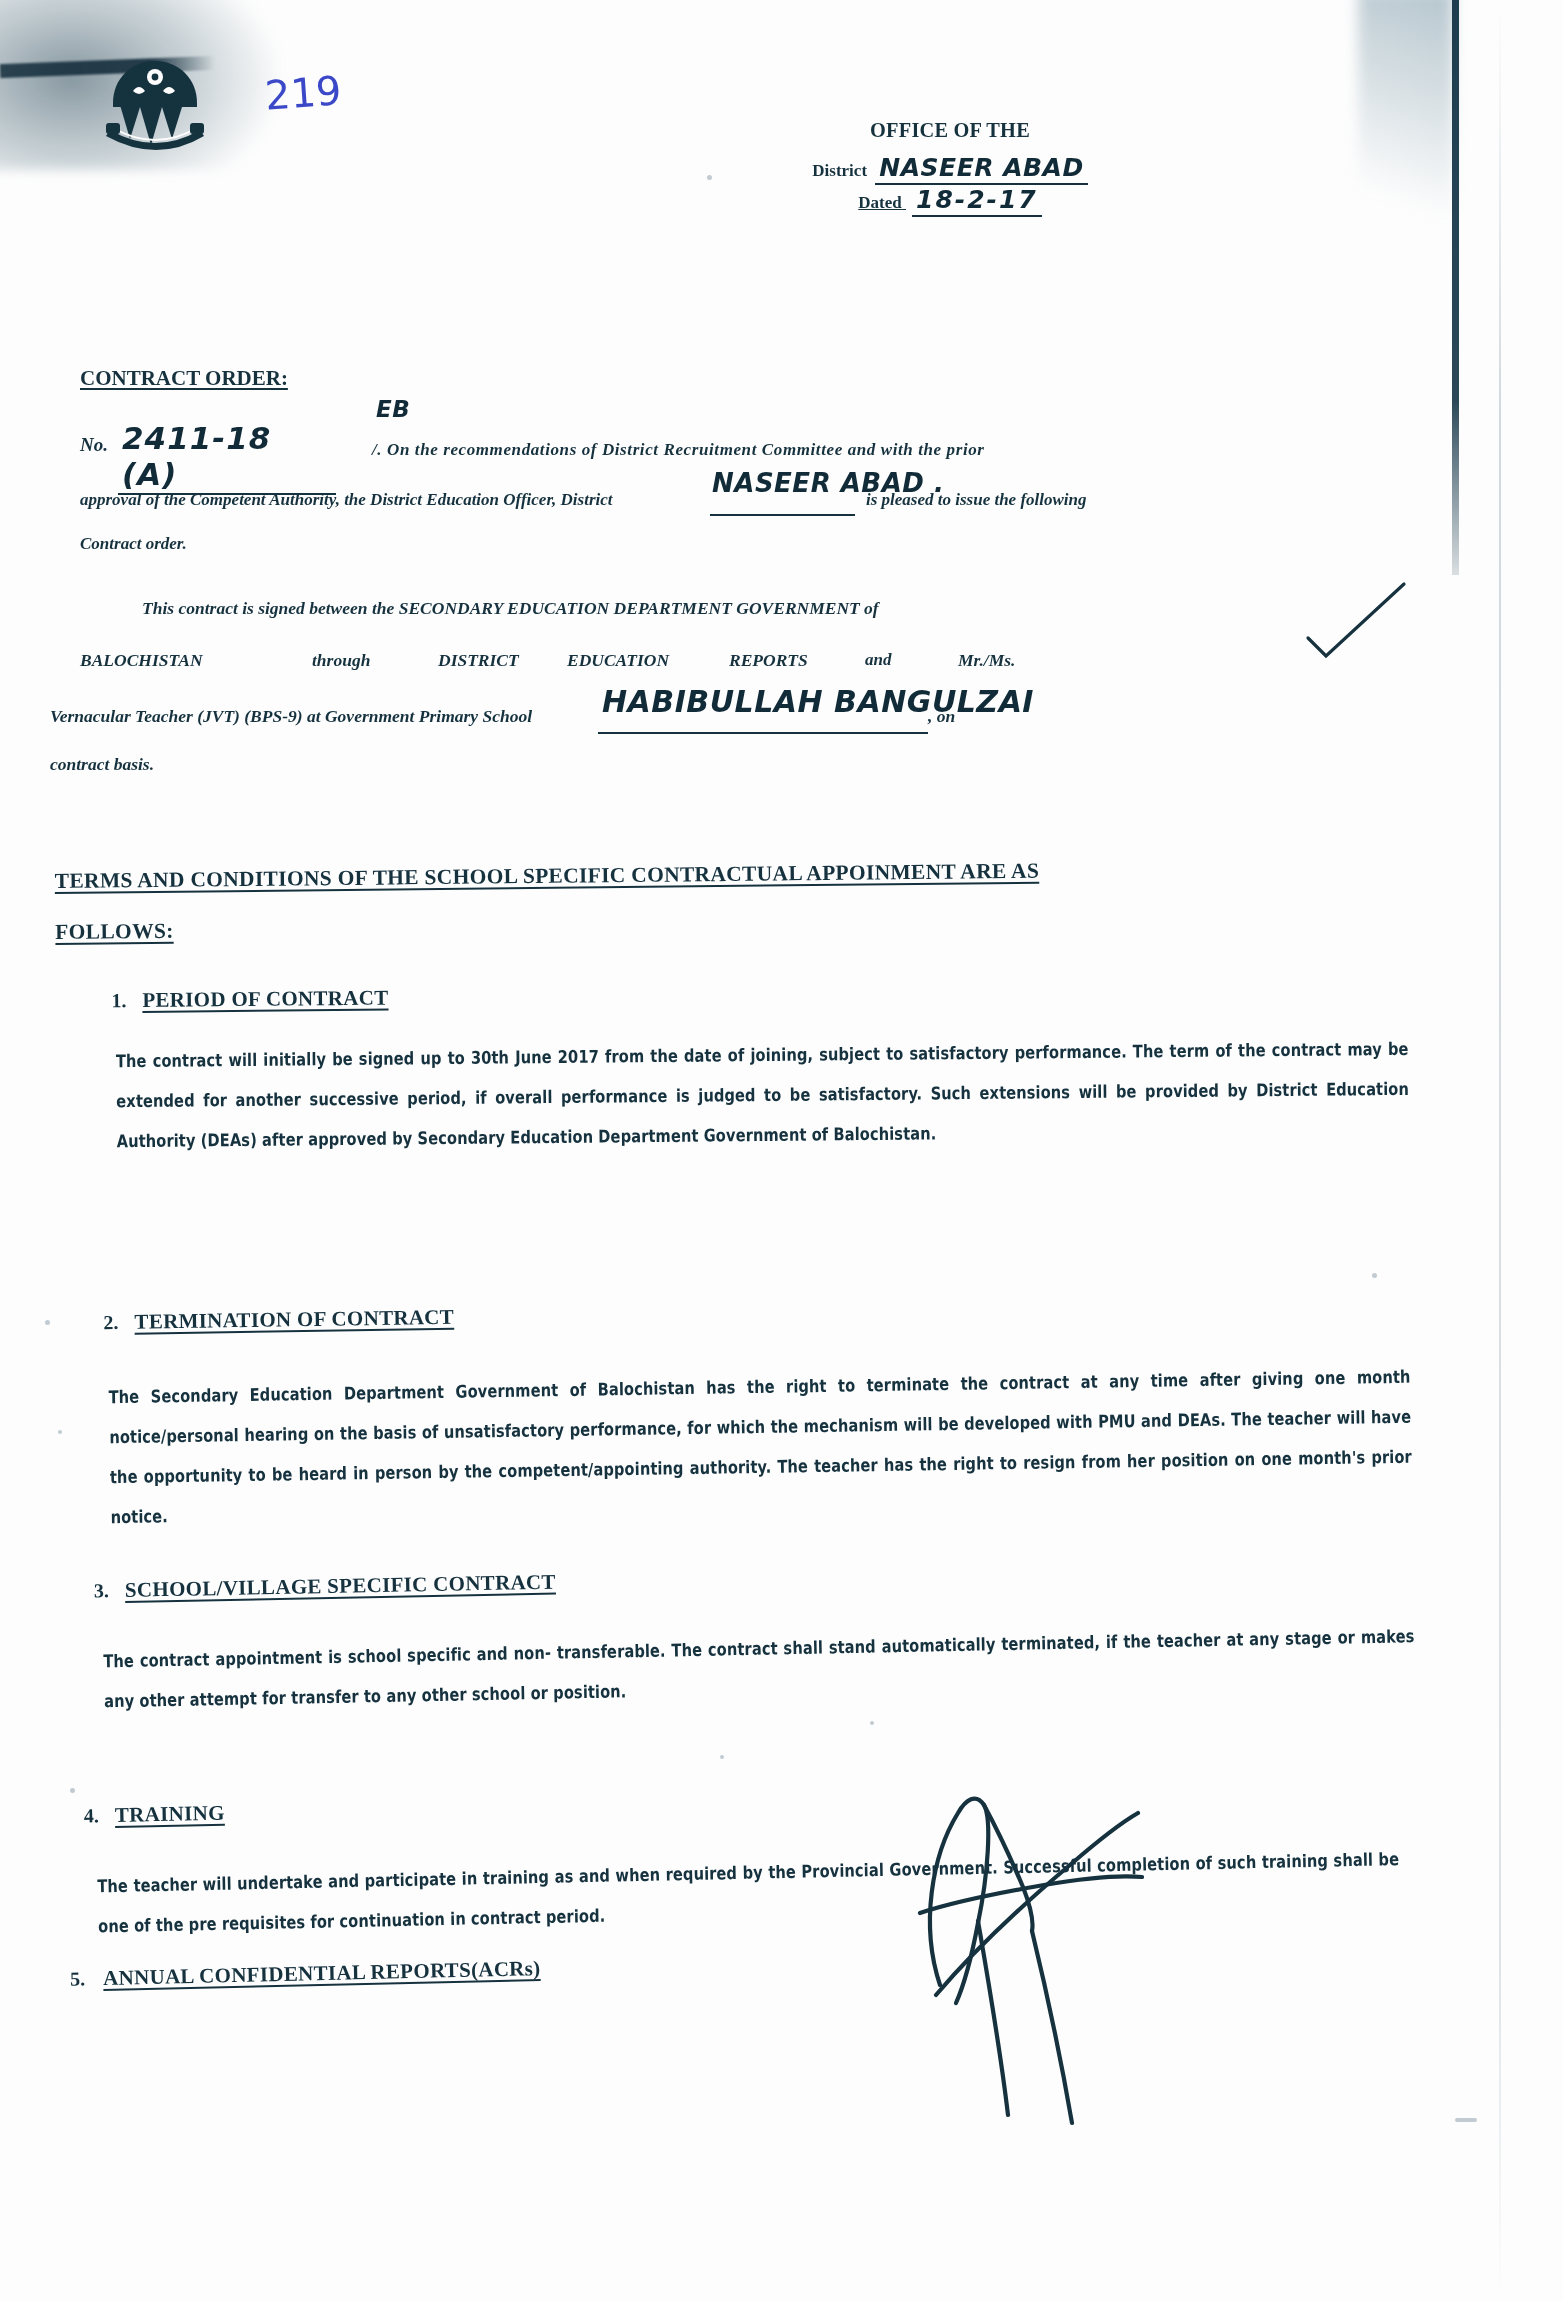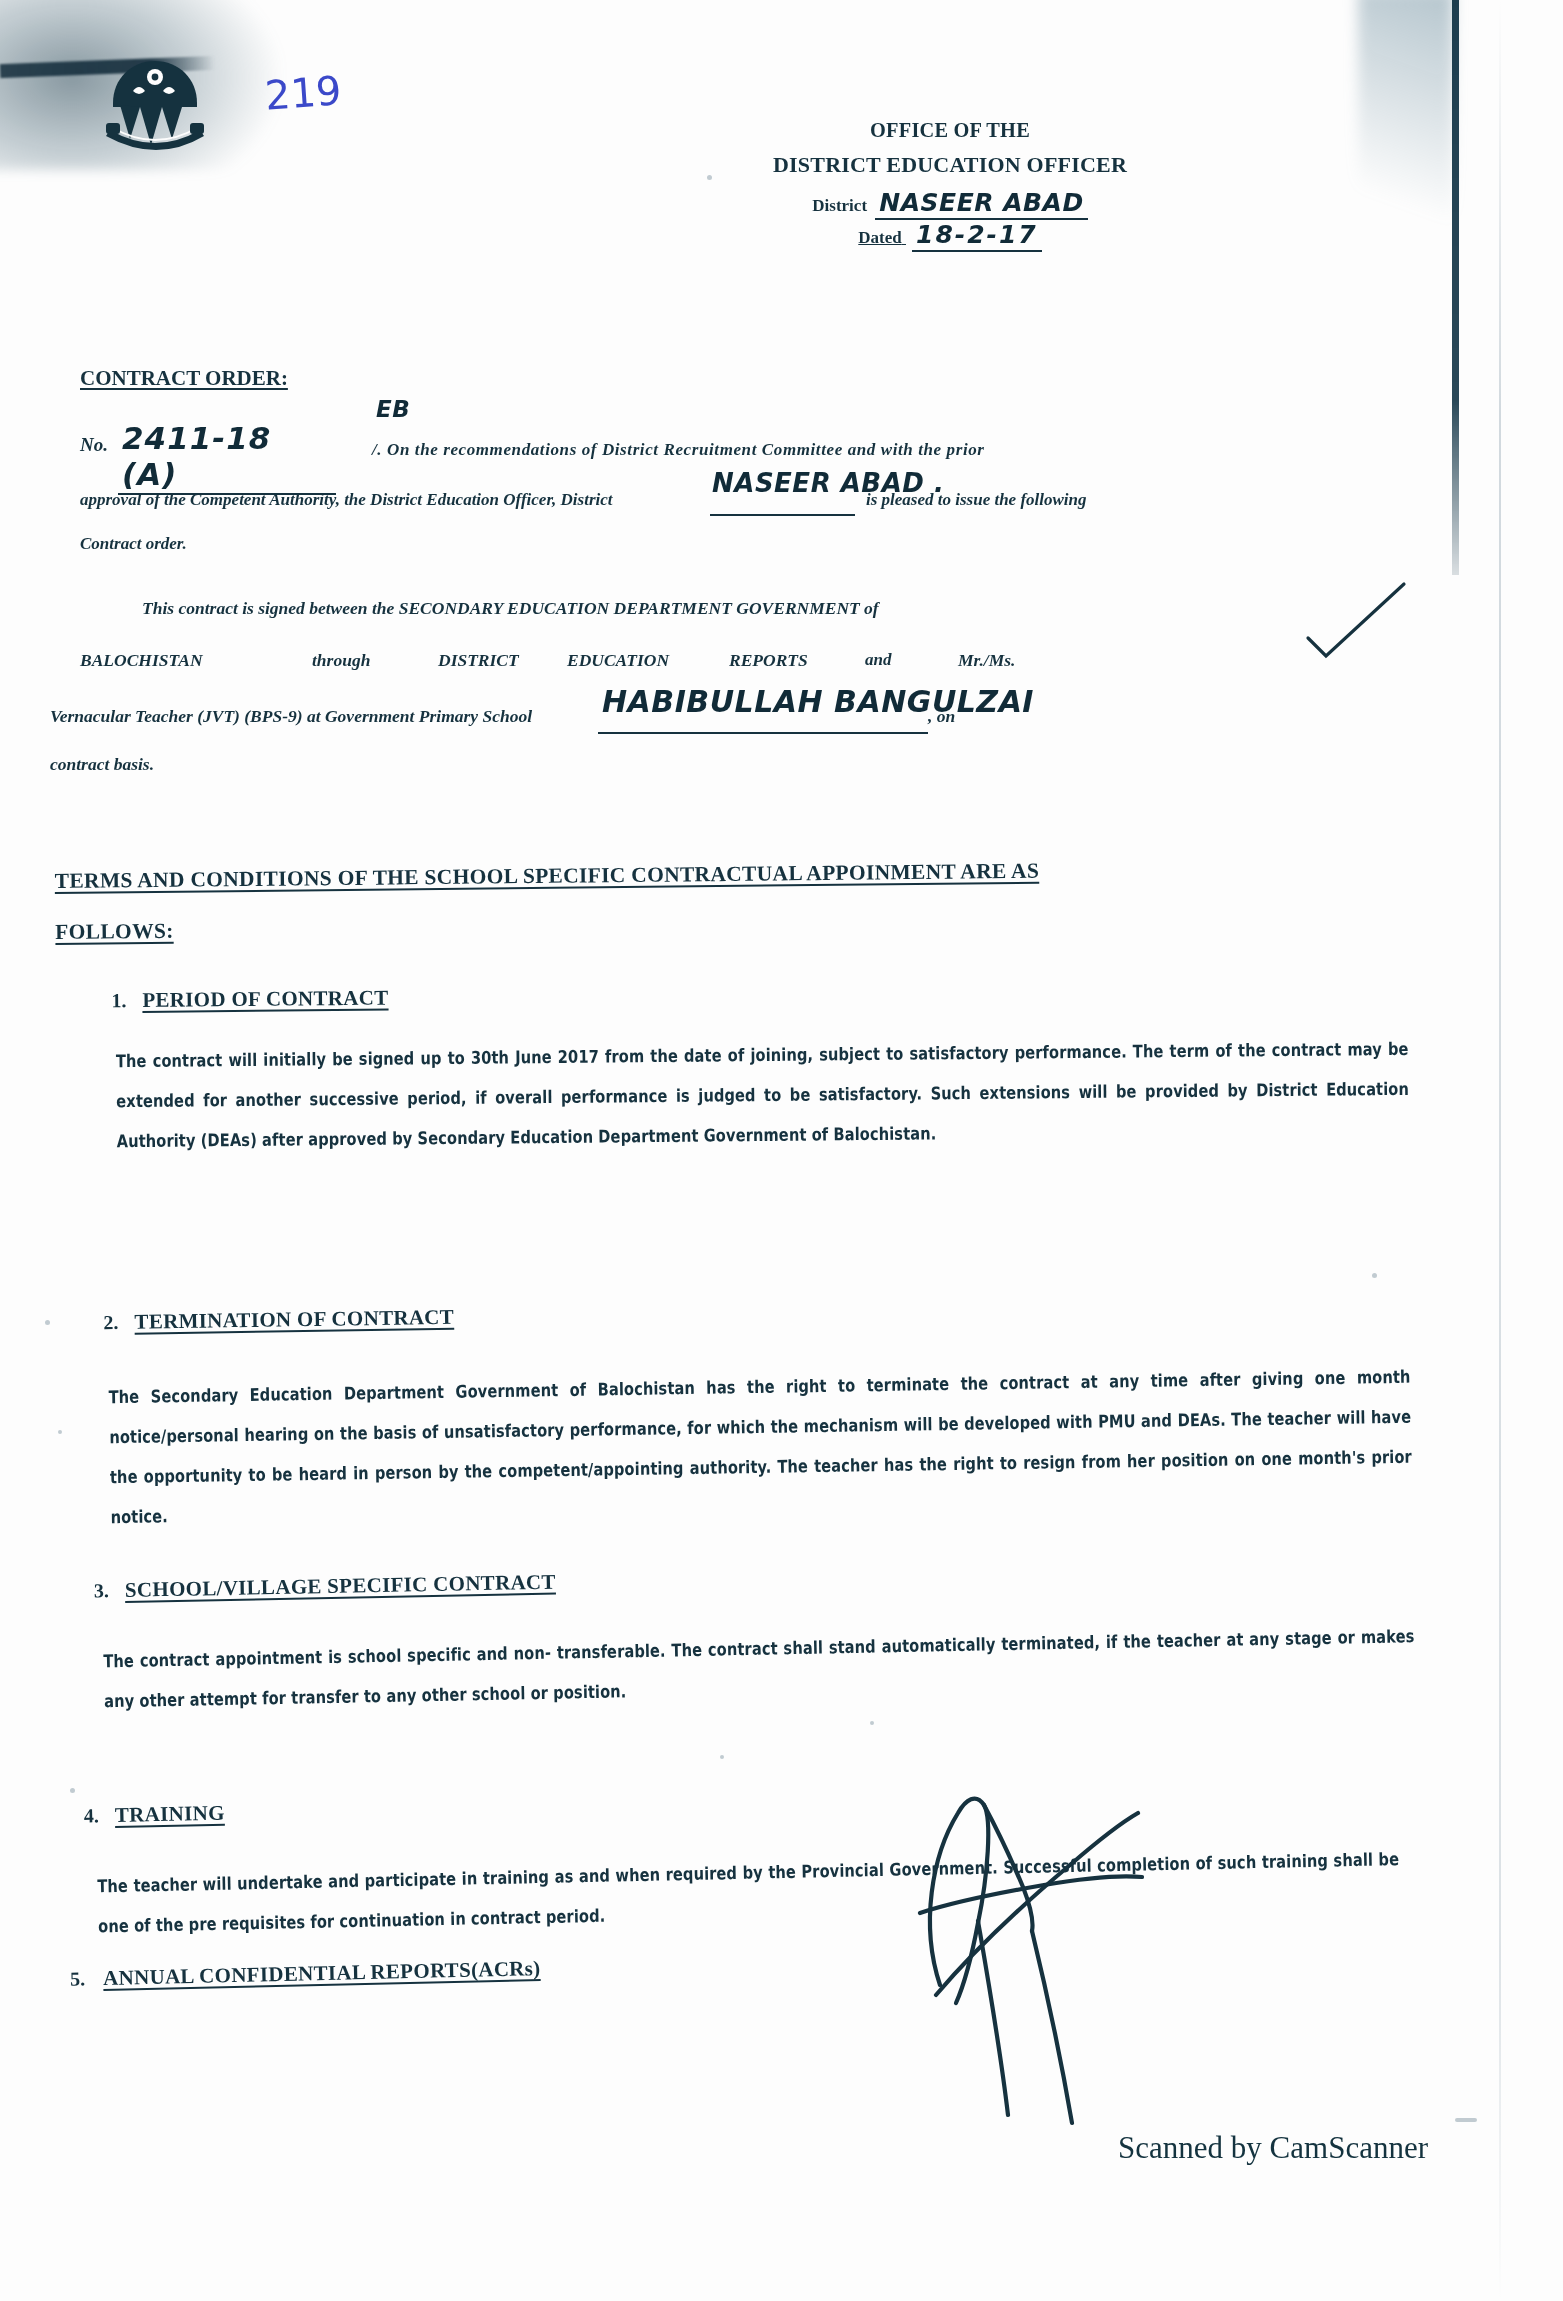--- a/index.html
+++ b/index.html
@@ -150,21 +150,20 @@
         <rect x="6" y="68" width="14" height="11" rx="3"></rect>
         <rect x="90" y="68" width="14" height="11" rx="3"></rect>
       </g>
     </svg>
   </div>
 
   <div class="num-219">219</div>
 
   <div class="hdr">
     <div class="l1">OFFICE OF THE</div>
-    <div class="l2">DISTRICT EDUCATION OFFICER</div>
     <div class="l3">
       <span>District</span>
       <span class="hand ul-hand" style="font-size:25px;margin-left:4px;">NASEER ABAD</span>
     </div>
     <div class="l4">
       <span>Dated</span>
       <span class="hand ul-hand" style="font-size:25px;margin-left:6px;letter-spacing:2px;">18-2-17</span>
     </div>
   </div>
 
@@ -266,15 +265,14 @@
     <g fill="none" stroke="#16323f" stroke-width="4.2" stroke-linecap="round" stroke-linejoin="round">
       <path d="M60 250 C40 190 52 120 78 78 C86 64 96 58 104 70 C112 84 108 140 98 188 C92 220 84 250 76 268"></path>
       <path d="M104 70 C118 96 132 126 143 152 C150 170 154 186 152 196"></path>
       <path d="M40 178 C70 168 118 158 164 150 C205 143 240 140 262 142"></path>
       <path d="M56 260 C90 220 140 172 190 130 C220 104 244 86 258 78"></path>
       <path d="M98 186 C108 244 120 312 128 380"></path>
       <path d="M152 196 C168 262 182 330 192 388"></path>
     </g>
   </svg>
 
-  <div class="footer">Scanned by CamScanner</div>
 
 </div>
 
 </body></html>

